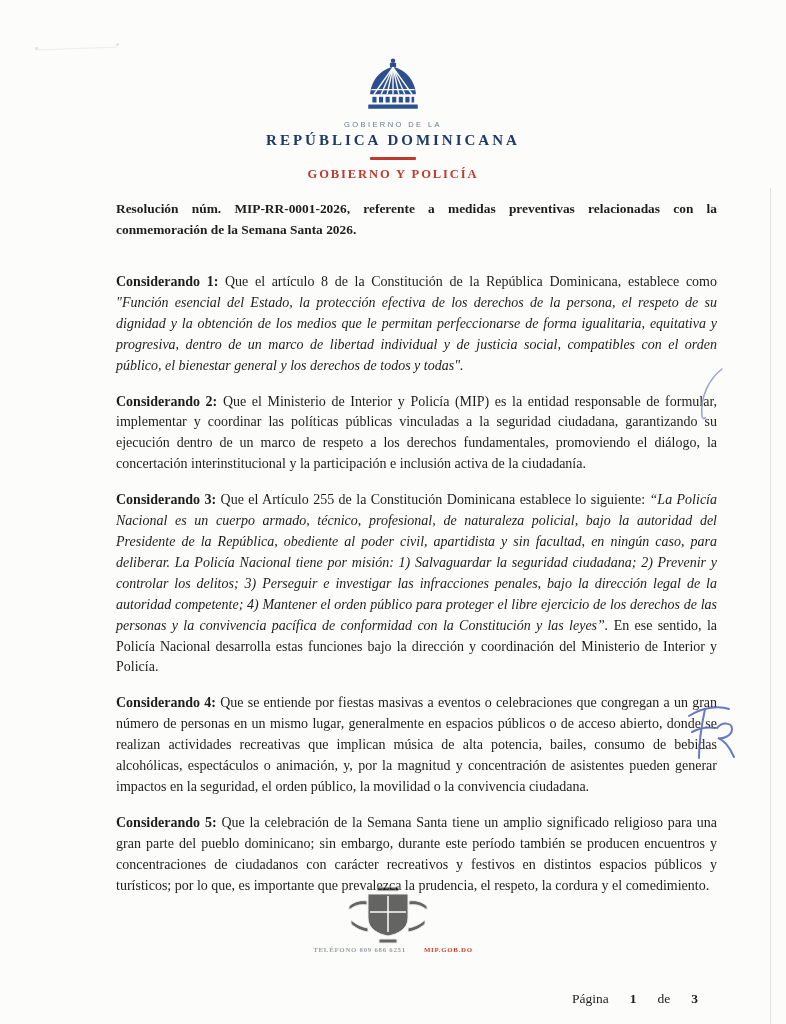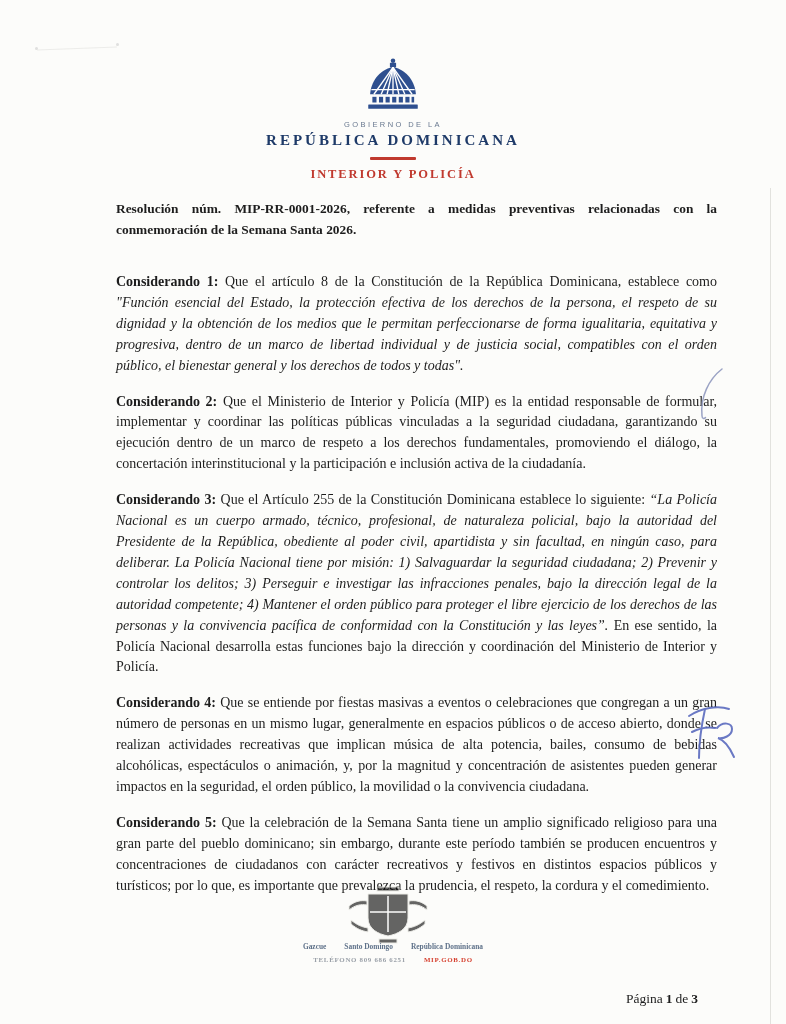--- a/index.html
+++ b/index.html
@@ -68,21 +68,21 @@
   .footer-loc{font-size:7.4px;font-weight:700;color:#5e7189;line-height:9.5px;}
   .footer-loc span{margin:0 9px;}
   .footer-contact{margin-top:3px;font-size:6.9px;font-weight:700;letter-spacing:.7px;line-height:9px;}
   .footer-phone{color:#9aa0a8;}
   .footer-web{color:#d64130;margin-left:18px;}
 
   
   .page-indicator{
     position:absolute;right:88px;top:991px;
     font-size:13.5px;color:#1d1d1d;
-    display:flex;gap:3px;text-align:right;
+    display:flex;gap:21px;text-align:right;
   }
   .page-indicator .b{font-weight:700;}
 </style>
 </head>
 <body>
 
 <div class="page">
 
   <div class="scan-vline"></div>
   <div class="speck" style="left:35px;top:47px;width:3px;height:3px;"></div>
@@ -113,21 +113,21 @@
         <rect x="31.2" y="37.5" width="4" height="5.5"></rect>
         <rect x="37.6" y="37.5" width="4" height="5.5"></rect>
         <rect x="44" y="37.5" width="4" height="5.5"></rect>
         <rect x="50" y="37.5" width="2.5" height="5.5"></rect>
         <rect x="8" y="45" width="48" height="4" rx="0.5"></rect>
       </g>
     </svg>
     <div class="gov-line">GOBIERNO DE LA</div>
     <div class="country-line">REPÚBLICA DOMINICANA</div>
     <div class="red-rule"></div>
-    <div class="ministry-line">INTERIOR Y POLICÍA</div>
+    <div class="ministry-line">GOBIERNO Y POLICÍA</div>
   </header>
 
   <main class="doc-body">
     <p class="doc-title">Resolución núm. MIP-RR-0001-2026, referente a medidas preventivas relacionadas con la conmemoración de la Semana Santa 2026.</p>
 
     <p class="cons"><span class="lbl">Considerando 1:</span><span> Que el artículo 8 de la Constitución de la República Dominicana, establece como </span><span class="qt">"Función esencial del Estado, la protección efectiva de los derechos de la persona, el respeto de su dignidad y la obtención de los medios que le permitan perfeccionarse de forma igualitaria, equitativa y progresiva, dentro de un marco de libertad individual y de justicia social, compatibles con el orden público, el bienestar general y los derechos de todos y todas".</span><span></span></p>
 
     <p class="cons"><span class="lbl">Considerando 2:</span><span> Que el Ministerio de Interior y Policía (MIP) es la entidad responsable de formular, implementar y coordinar las políticas públicas vinculadas a la seguridad ciudadana, garantizando su ejecución dentro de un marco de respeto a los derechos fundamentales, promoviendo el diálogo, la concertación interinstitucional y la participación e inclusión activa de la ciudadanía.</span><span class="qt"></span><span></span></p>
 
     <p class="cons"><span class="lbl">Considerando 3:</span><span> Que el Artículo 255 de la Constitución Dominicana establece lo siguiente: </span><span class="qt">“La Policía Nacional es un cuerpo armado, técnico, profesional, de naturaleza policial, bajo la autoridad del Presidente de la República, obediente al poder civil, apartidista y sin facultad, en ningún caso, para deliberar. La Policía Nacional tiene por misión: 1) Salvaguardar la seguridad ciudadana; 2) Prevenir y controlar los delitos; 3) Perseguir e investigar las infracciones penales, bajo la dirección legal de la autoridad competente; 4) Mantener el orden público para proteger el libre ejercicio de los derechos de las personas y la convivencia pacífica de conformidad con la Constitución y las leyes”.</span><span> En ese sentido, la Policía Nacional desarrolla estas funciones bajo la dirección y coordinación del Ministerio de Interior y Policía.</span></p>
@@ -160,21 +160,20 @@
       <rect x="36" y="3" width="22" height="4"></rect>
       <rect x="38" y="55" width="18" height="4"></rect>
     </g>
     <g stroke="#ffffff" stroke-width="1.5" fill="none">
       <path d="M47,12 L47,48"></path>
       <path d="M29,28 L65,28"></path>
     </g>
   </svg>
 
   <footer class="footer">
-    <div class="footer-loc"><span>Gazcue</span><span>Santo Domingo</span><span>República Dominicana</span></div>
     <div class="footer-contact"><span class="footer-phone">TELÉFONO 809 686 6251</span><span class="footer-web">MIP.GOB.DO</span></div>
   </footer>
 
   <div class="page-indicator">
     <span>Página</span>
     <span class="b">1</span>
     <span>de</span>
     <span class="b">3</span>
   </div>
 

